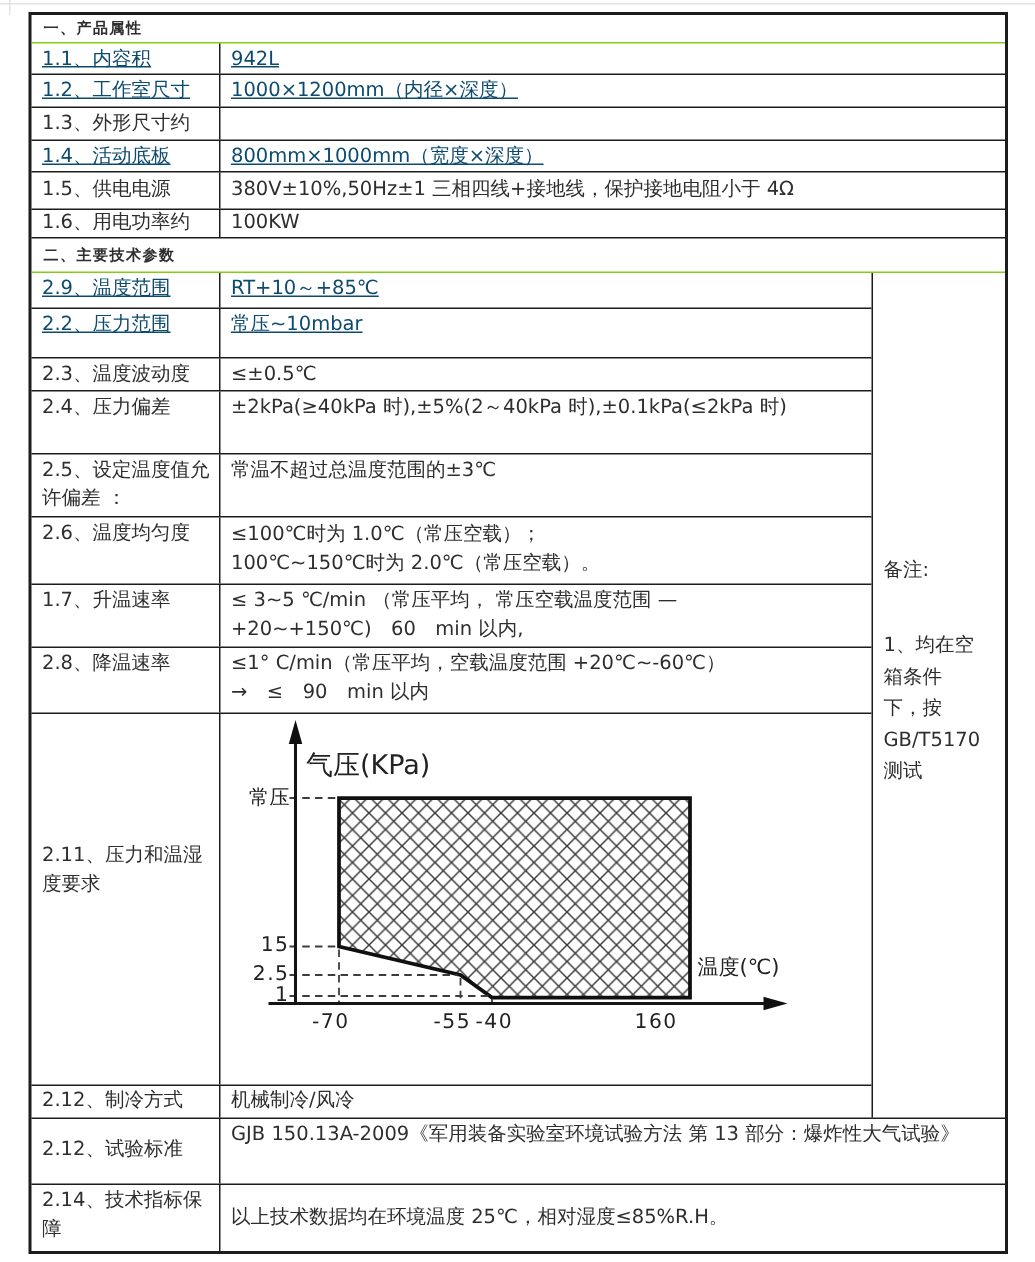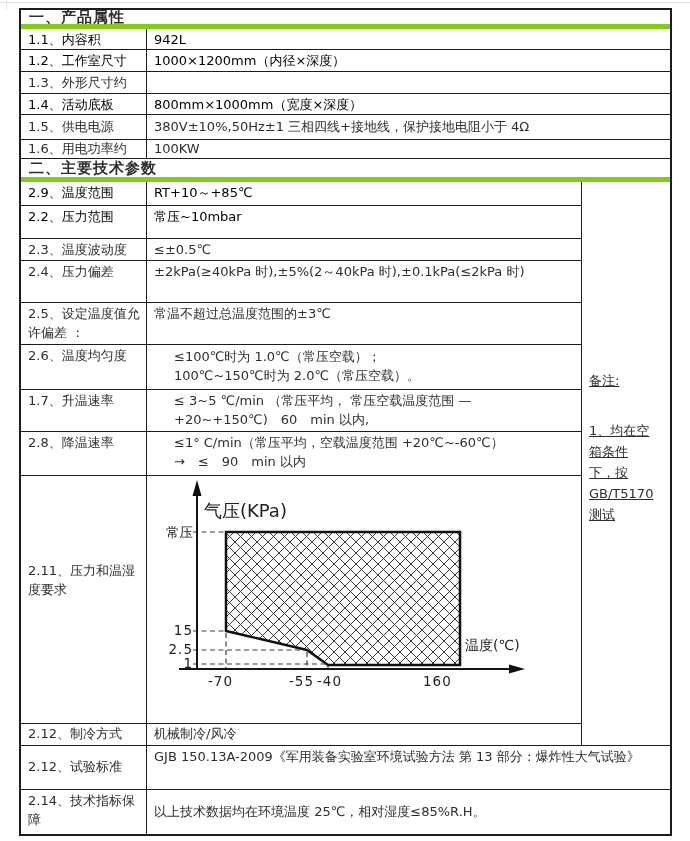--- a/index.html
+++ b/index.html
@@ -6,32 +6,32 @@
   body{width:690px;height:841px;position:relative;overflow:hidden;
        font-family:"DejaVu Sans","Liberation Sans",sans-serif;
        color:#2e2e2e;font-size:13px;-webkit-font-smoothing:antialiased;}
   .page-edge-top{position:absolute;top:2px;left:0;width:690px;height:1px;background:#e4e4e4;}
   .page-edge-left{position:absolute;top:0;left:6px;width:1px;height:10px;background:#e4e4e4;}
 
   .doc-table{position:absolute;left:19px;top:8px;width:653px;
              border:2px solid #1c1c1c;box-sizing:border-box;background:#fff;}
   .row{display:flex;box-sizing:border-box;border-bottom:1px solid #1c1c1c;align-items:stretch;}
   .row.last{border-bottom:none;justify-content:center;}
-  .sec-header{font-weight:bold;font-size:15px;padding:2px 8px;box-sizing:border-box;
-              border-bottom:5px solid #84cc16;letter-spacing:1px;display:flex;align-items:center;}
+  .sec-header{font-weight:bold;font-size:10px;padding:2px 8px;box-sizing:border-box;
+              border-bottom:1px solid #84cc16;letter-spacing:1px;display:flex;align-items:center;}
   .cell{box-sizing:border-box;padding:2px 6px 2px 7px;line-height:1.45;overflow:hidden;}
   .label-cell{width:126px;flex:none;border-right:1px solid #1c1c1c;}
   .value-cell{flex:1;}
-  .pre{white-space:pre-line;margin-left:20px;}
+  .pre{white-space:pre-line;}
   .v-center{display:flex;align-items:center;}
-  .muted{color:#000000;}
+  .muted{color:#0c4a6e;text-decoration:underline;}
 
   .split{display:flex;box-sizing:border-box;}
   .left-part{width:561px;flex:none;border-right:1px solid #1c1c1c;box-sizing:border-box;}
-  .remarks-cell{width:88px;flex:none;box-sizing:border-box;padding:188px 17px 0 7px;line-height:21px;text-decoration:underline;}
+  .remarks-cell{width:88px;flex:none;box-sizing:border-box;padding:188px 17px 0 7px;line-height:21px;}
   .remarks-note{margin-top:29px;}
 
   .chart-label-cell{padding-top:86px;}
   .chart-cell{position:relative;padding:0;}
   .chart{position:relative;width:435px;height:248px;}
   .chart svg{position:absolute;left:0;top:0;}
   .chart .lbl{position:absolute;line-height:15px;white-space:nowrap;color:#222;}
   .chart .tick{font-size:13.5px;letter-spacing:1px;}
   .chart .r{text-align:right;}
   .chart .c{}

